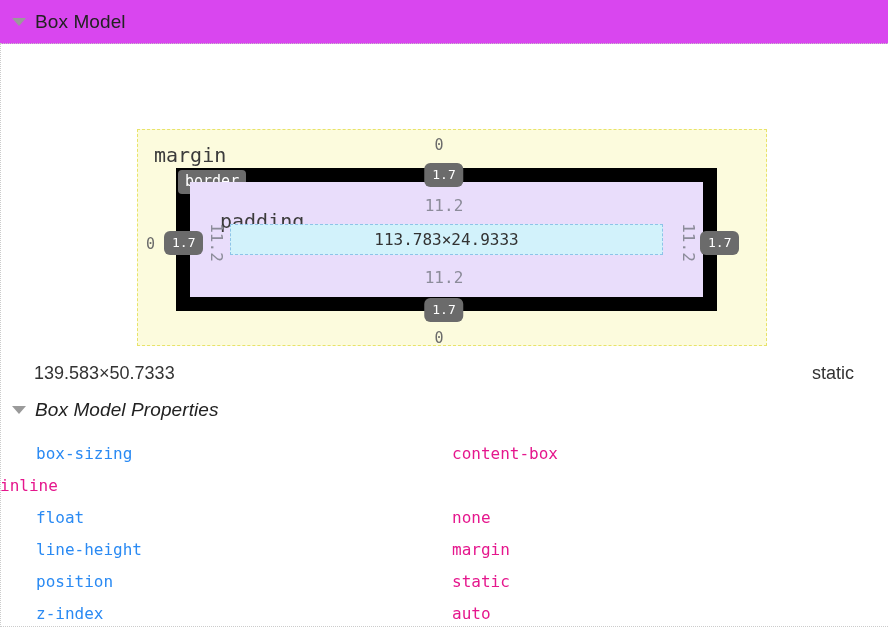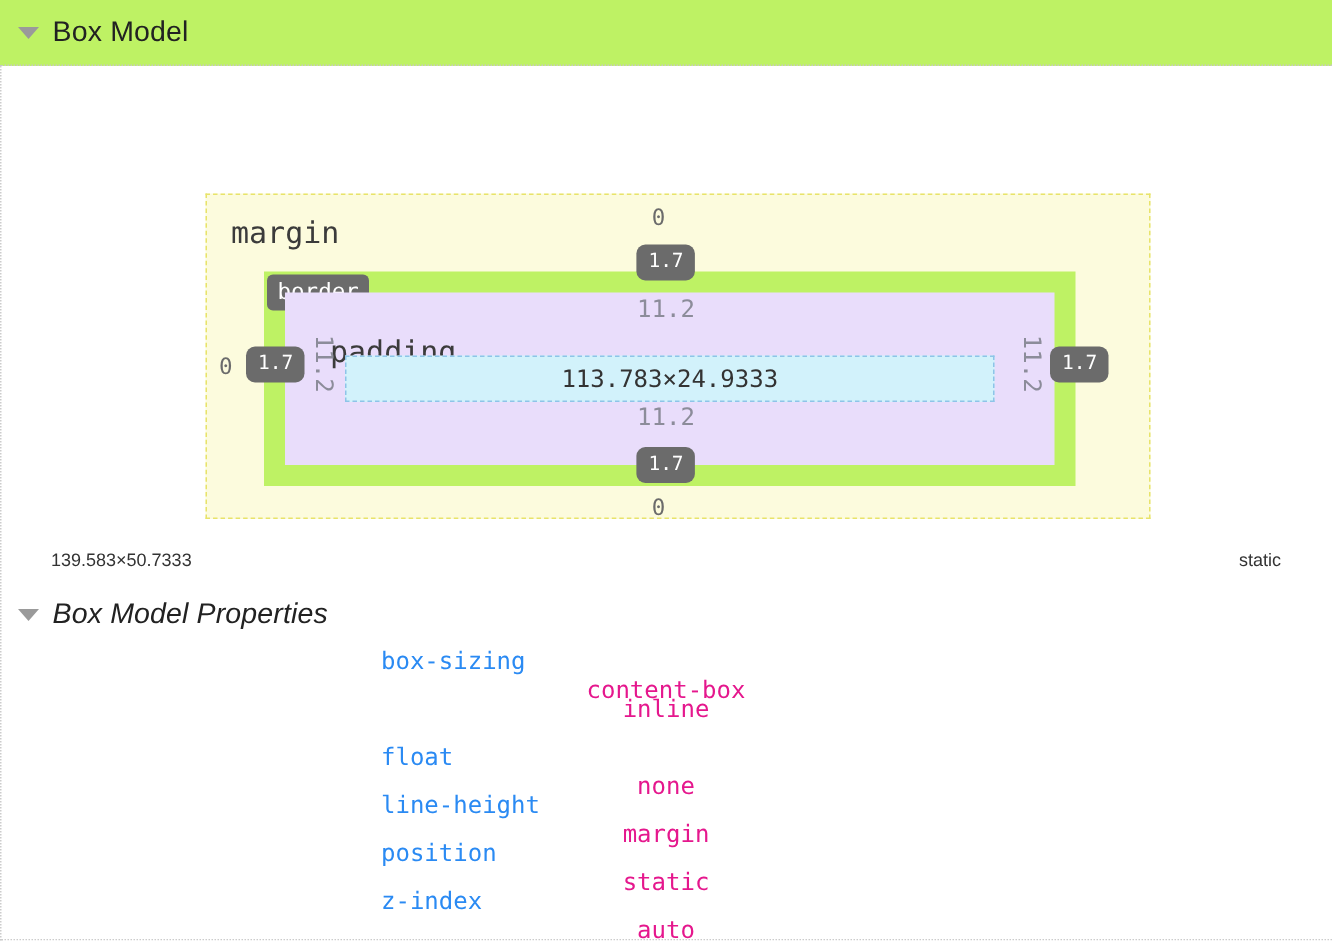--- a/index.html
+++ b/index.html
@@ -11,21 +11,21 @@
     height: 627px;
     background: #ffffff;
     font-family: "Liberation Sans", sans-serif;
     overflow: hidden;
     position: relative;
   }
 
   
   .panel-header {
     height: 44px;
-    background: #bef264;
+    background: #d946ef;
     display: flex;
     align-items: center;
     padding-left: 12px;
     box-sizing: border-box;
     border-bottom: 1px dotted #c8c8c8;
   }
   .twisty {
     width: 0;
     height: 0;
     border-left: 7px solid transparent;
@@ -75,25 +75,25 @@
     font-family: "DejaVu Sans Mono", monospace;
     font-size: 15px;
     line-height: 1;
     padding: 4px 7px 5px 7px;
     border-radius: 4px;
   }
 
   .border-box {
     position: absolute;
     left: 38px;
-    top: 51px;
+    top: 38px;
     width: 541px;
     height: 143px;
     box-sizing: border-box;
-    background: #bef264;
+    background: #000000;
   }
   .padding-box {
     position: absolute;
     left: 14px;
     top: 14px;
     right: 14px;
     bottom: 14px;
     background: #e9ddfb;
   }
   .content-box {
@@ -167,21 +167,21 @@
     width: 888px;
     height: 34px;
     display: flex;
     align-items: center;
     justify-content: space-between;
     padding: 0 34px;
     box-sizing: border-box;
   }
   .summary-size, .summary-position {
     font-family: "Liberation Sans", sans-serif;
-    font-size: 12px;
+    font-size: 18px;
     color: #333333;
   }
 
   
   .props-header {
     position: absolute;
     left: 0;
     top: 394px;
     width: 888px;
     height: 32px;
@@ -195,22 +195,21 @@
   
   .props-list {
     position: absolute;
     left: 0;
     top: 431px;
     width: 888px;
   }
   .prop-row {
     height: 32px;
     display: flex;
-    align-items: center;
-    flex-direction: column;
+    align-items: flex-end;
   }
   .prop-name {
     width: 452px;
     padding-left: 36px;
     box-sizing: border-box;
     font-family: "DejaVu Sans Mono", monospace;
     font-size: 16px;
     color: #2a8af3;
   }
   .prop-value {

